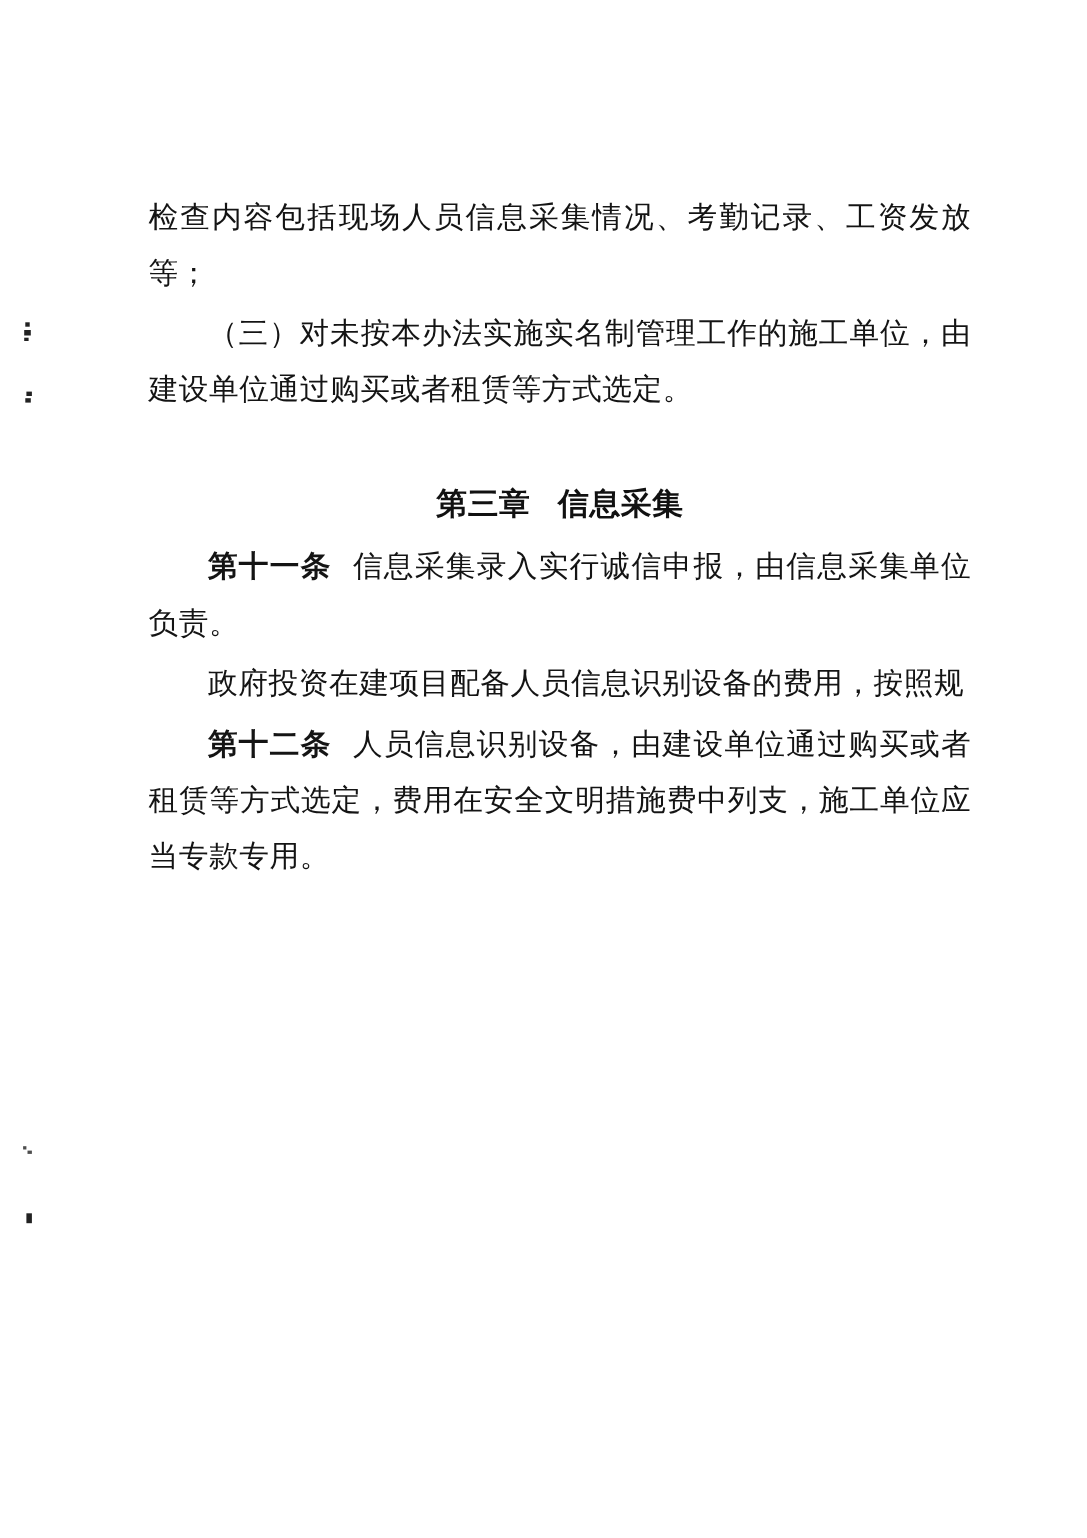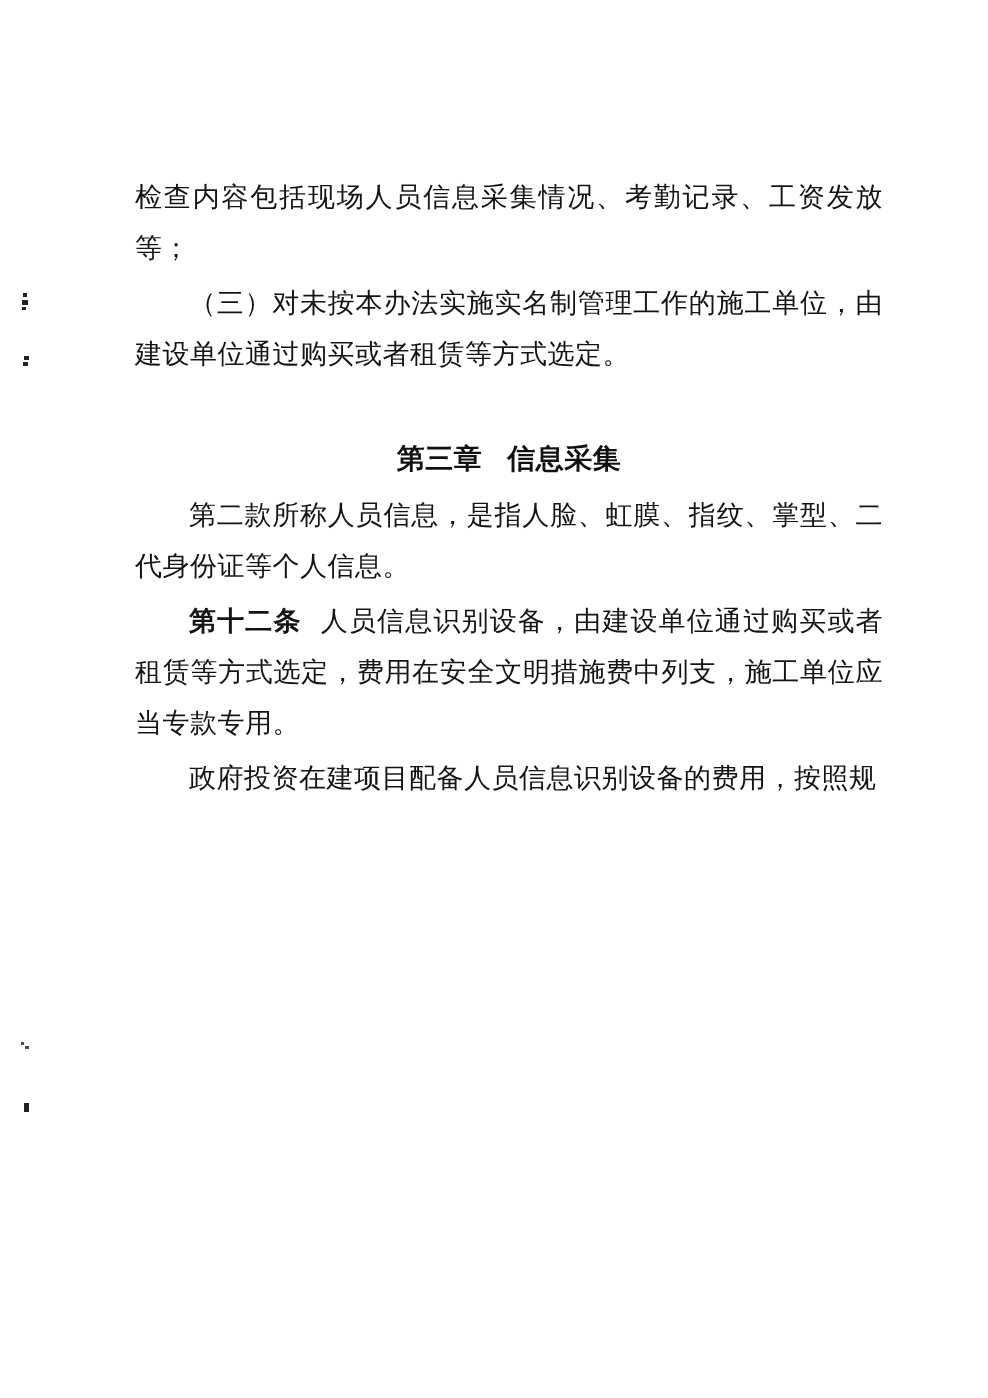--- a/index.html
+++ b/index.html
@@ -99,29 +99,30 @@
 
     <p class="para indent">
       <span>（三）对未按本办法实施实名制管理工作的施工单位，由建设单位通过购买或者租赁等方式选定。</span>
     </p>
 
 
     <h2 class="para chapter">
       <span class="chapter-num">第三章</span><span>信息采集</span>
     </h2>
 
+    <p class="para indent">
+      <span class="lead">第十一条</span>
+      <span>信息采集录入实行诚信申报，由信息采集单位负责。</span>
+    </p>
+
 
 
     <p class="para indent">
-      <span>第二款所称人员信息，是指人脸、虹膜、指纹、掌型、二代身份证等个人信息。</span>
+      <span>政府投资在建项目配备人员信息识别设备的费用，按照规</span>
     </p>
 
     <p class="para indent">
       <span class="lead">第十二条</span>
       <span>人员信息识别设备，由建设单位通过购买或者租赁等方式选定，费用在安全文明措施费中列支，施工单位应当专款专用。</span>
     </p>
 
-    <p class="para indent">
-      <span>政府投资在建项目配备人员信息识别设备的费用，按照规</span>
-    </p>
-
   </div>
 </div>
 
 </body></html>

